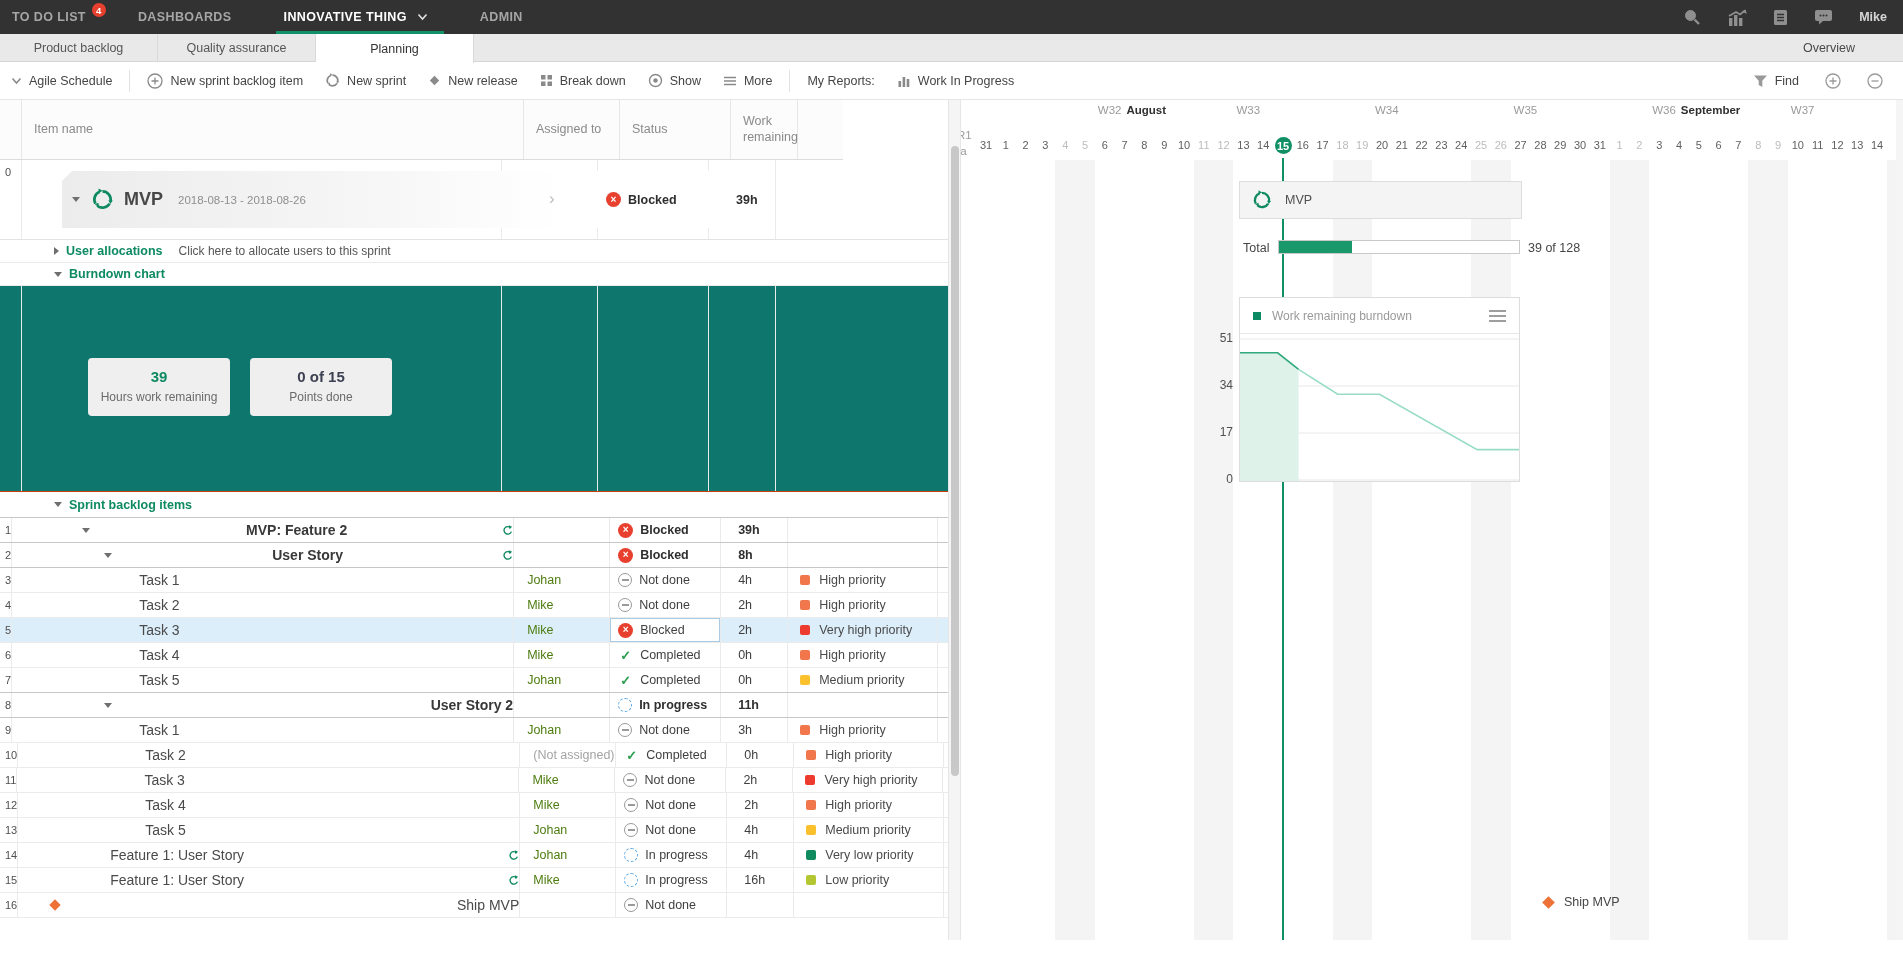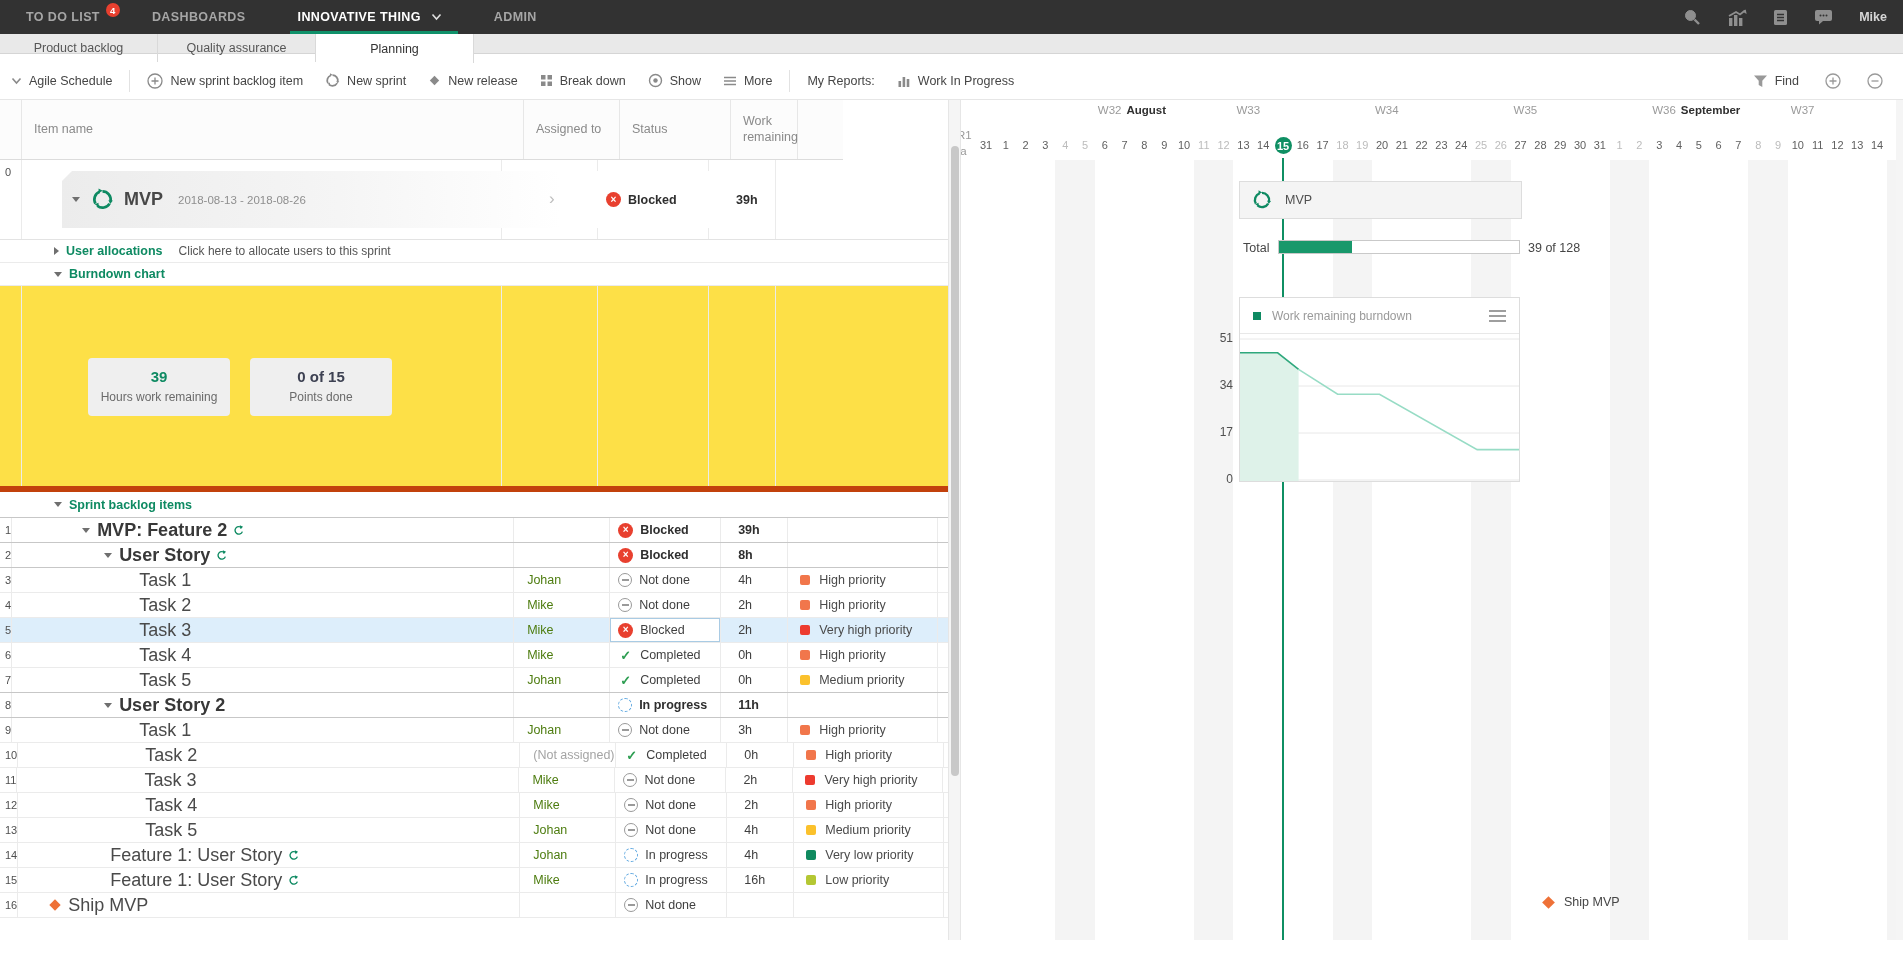--- a/index.html
+++ b/index.html
@@ -2,34 +2,34 @@
 <html><head>
 <meta charset="utf-8">
 <style>
   * { margin:0; padding:0; box-sizing:border-box; }
   html,body { background:#fff; }
   body { font-family:"Liberation Sans", sans-serif; color:#3c3c3c; }
   #app { position:relative; width:1903px; height:956px; overflow:hidden; background:#fff; }
 
   
   .topnav { position:absolute; left:0; top:0; width:100%; height:34px; background:#323232; display:flex; align-items:center; }
-  .nav-items { display:flex; height:100%; margin-left:18px; }
+  .nav-items { display:flex; height:100%; margin-left:4px; }
   .nav-item { position:relative; display:flex; align-items:center; height:100%; padding:0 26px 0 8px; margin-right:18px;
     font-size:12.5px; font-weight:bold; letter-spacing:.4px; color:#a6a6a6; cursor:pointer; }
   .nav-item.active { color:#fff; }
   .nav-item.active::after { content:""; position:absolute; left:0; right:10px; bottom:0; height:3px; background:#10916A; }
   .nav-badge { position:absolute; top:3px; right:6px; min-width:14px; height:14px; border-radius:8px; background:#E8402F; color:#fff;
     font-size:9.5px; font-weight:bold; display:flex; align-items:center; justify-content:center; padding:0 3px; }
   .nav-caret { margin-left:10px; }
   .nav-right { margin-left:auto; display:flex; align-items:center; gap:26px; margin-right:16px; }
   .nav-user { color:#d6d6d6; font-size:12.5px; font-weight:bold; }
   .nav-ico { display:inline-flex; }
 
   
-  .tabbar { position:absolute; left:0; top:34px; width:100%; height:20px; background:#e9e9e9; border-bottom:1px solid #d5d5d5; display:flex;flex-direction:column; }
+  .tabbar { position:absolute; left:0; top:34px; width:100%; height:28px; background:#e9e9e9; border-bottom:1px solid #d5d5d5; display:flex; }
   .tab { width:158px; height:28px; display:flex; align-items:center; justify-content:center; font-size:12.5px; color:#565656;
     border-right:1px solid #d9d9d9; cursor:pointer; position:relative; }
   .tab.active { background:#fff; color:#333; height:29px; z-index:2; }
   .tab-right { margin-left:auto; display:flex; align-items:center; margin-right:48px; font-size:12.5px; color:#4a4a4a; }
 
   
   .toolbar { position:absolute; left:0; top:62px; width:100%; height:38px; background:#fff; border-bottom:1px solid #e6e6e6;
     display:flex; align-items:center; font-size:12.5px; color:#454545; }
   .tb-btn { display:flex; align-items:center; gap:7px; margin:0 11px; cursor:pointer; white-space:nowrap; }
   .tb-div { width:1px; height:22px; background:#e2e2e2; margin:0 6px; }
@@ -49,21 +49,21 @@
   .c-priority { width:150px; flex:none; }
   .hcell.c-gutter { padding-left:0; }
   .hcell.c-work, .hcell.c-priority { white-space:pre-line; }
 
   .tbody { position:absolute; left:0; top:60px; width:948px; }
   .trow { display:flex; height:25px; border-bottom:1px solid #ebebeb; background:#fff; align-items:stretch; }
   .trow.dark { border-bottom-color:#c7c7c7; }
   .trow.selected { background:#ddeefb; }
   .cell { border-right:1px solid #ebebeb; display:flex; align-items:center; overflow:hidden; }
   .gut { font-size:11px; color:#4f4f4f; padding-left:5px; overflow:hidden; white-space:nowrap; }
-  .namec { font-size:18px; color:#4a4a4a; white-space:nowrap; }
+  .namec { font-size:14px; color:#4a4a4a; white-space:nowrap;justify-content:space-between; }
   .namec.b { font-weight:bold; color:#383838; }
   .assc { font-size:12.5px; color:#4d7c0f; padding-left:13px; }
   .assc.muted { color:#a4a4a4; }
   .statc { font-size:12.5px; padding-left:8px; color:#3f3f3f; }
   .statc.b, .workc.b { font-weight:bold; color:#2f2f2f; }
   .statc.selbox { background:#fff; box-shadow:inset 0 0 0 1px #a9cbe4; }
   .workc { font-size:12.5px; padding-left:17px; color:#3f3f3f; }
   .prioc { font-size:12.5px; padding-left:12px; color:#4a4a4a; gap:9px; }
   .psq { width:10px; height:10px; border-radius:2px; flex:none; }
 
@@ -85,21 +85,21 @@
   .sprintrow { position:absolute; left:0; top:0; width:948px; height:80px; border-bottom:1px solid #e3e3e3; }
   .sprintbox { position:absolute; left:40px; top:11px; width:692px; height:57px;
     background:linear-gradient(to right,#ececec,#f5f5f5 40%,#fff 72%);
     clip-path:polygon(10px 0,100% 0,100% 100%,0 100%,0 10px); display:flex; align-items:center; }
   .sprint-title { font-size:18px; font-weight:bold; color:#474747; margin-left:10px; }
   .sprint-dates { font-size:11.5px; color:#8f8f8f; margin-left:15px; }
   .sprint-chev { position:absolute; left:487px; top:18px; font-size:17px; color:#bdbdbd; }
   .secrow { display:flex; align-items:center; height:23px; border-bottom:1px solid #ebebeb; background:#fff; }
   .seclabel { font-size:12.5px; font-weight:bold; color:#0E8A62; }
   .sechint { font-size:12px; color:#555; margin-left:16px; font-weight:normal; }
-  .burnarea { position:relative; height:206px; border-bottom:6px solid #c2410c; background:#fde047; }
+  .burnarea { position:relative; height:206px; border-bottom:1px solid #c2410c; background:#0f766e; }
   .statbox { position:absolute; top:72px; width:142px; height:58px; background:#efefef; border-radius:4px; text-align:center; }
   .statbox .v { font-size:15px; font-weight:bold; margin-top:10px; }
   .statbox .l { font-size:12px; color:#6a6a6a; margin-top:5px; }
   .colshadow { position:absolute; top:0; bottom:0; width:1px; background:#ebebeb; }
 
   
   .vscroll { position:absolute; left:948px; top:0; width:13px; height:840px; background:#f5f5f5; border-left:1px solid #e6e6e6; border-right:1px solid #e6e6e6; }
   .vthumb { position:absolute; left:2px; top:46px; width:8px; height:630px; background:#c8c8c8; border-radius:4px; }
   .rscroll { position:absolute; left:1896px; top:0; width:7px; height:840px; background:#f5f5f5; }
 

